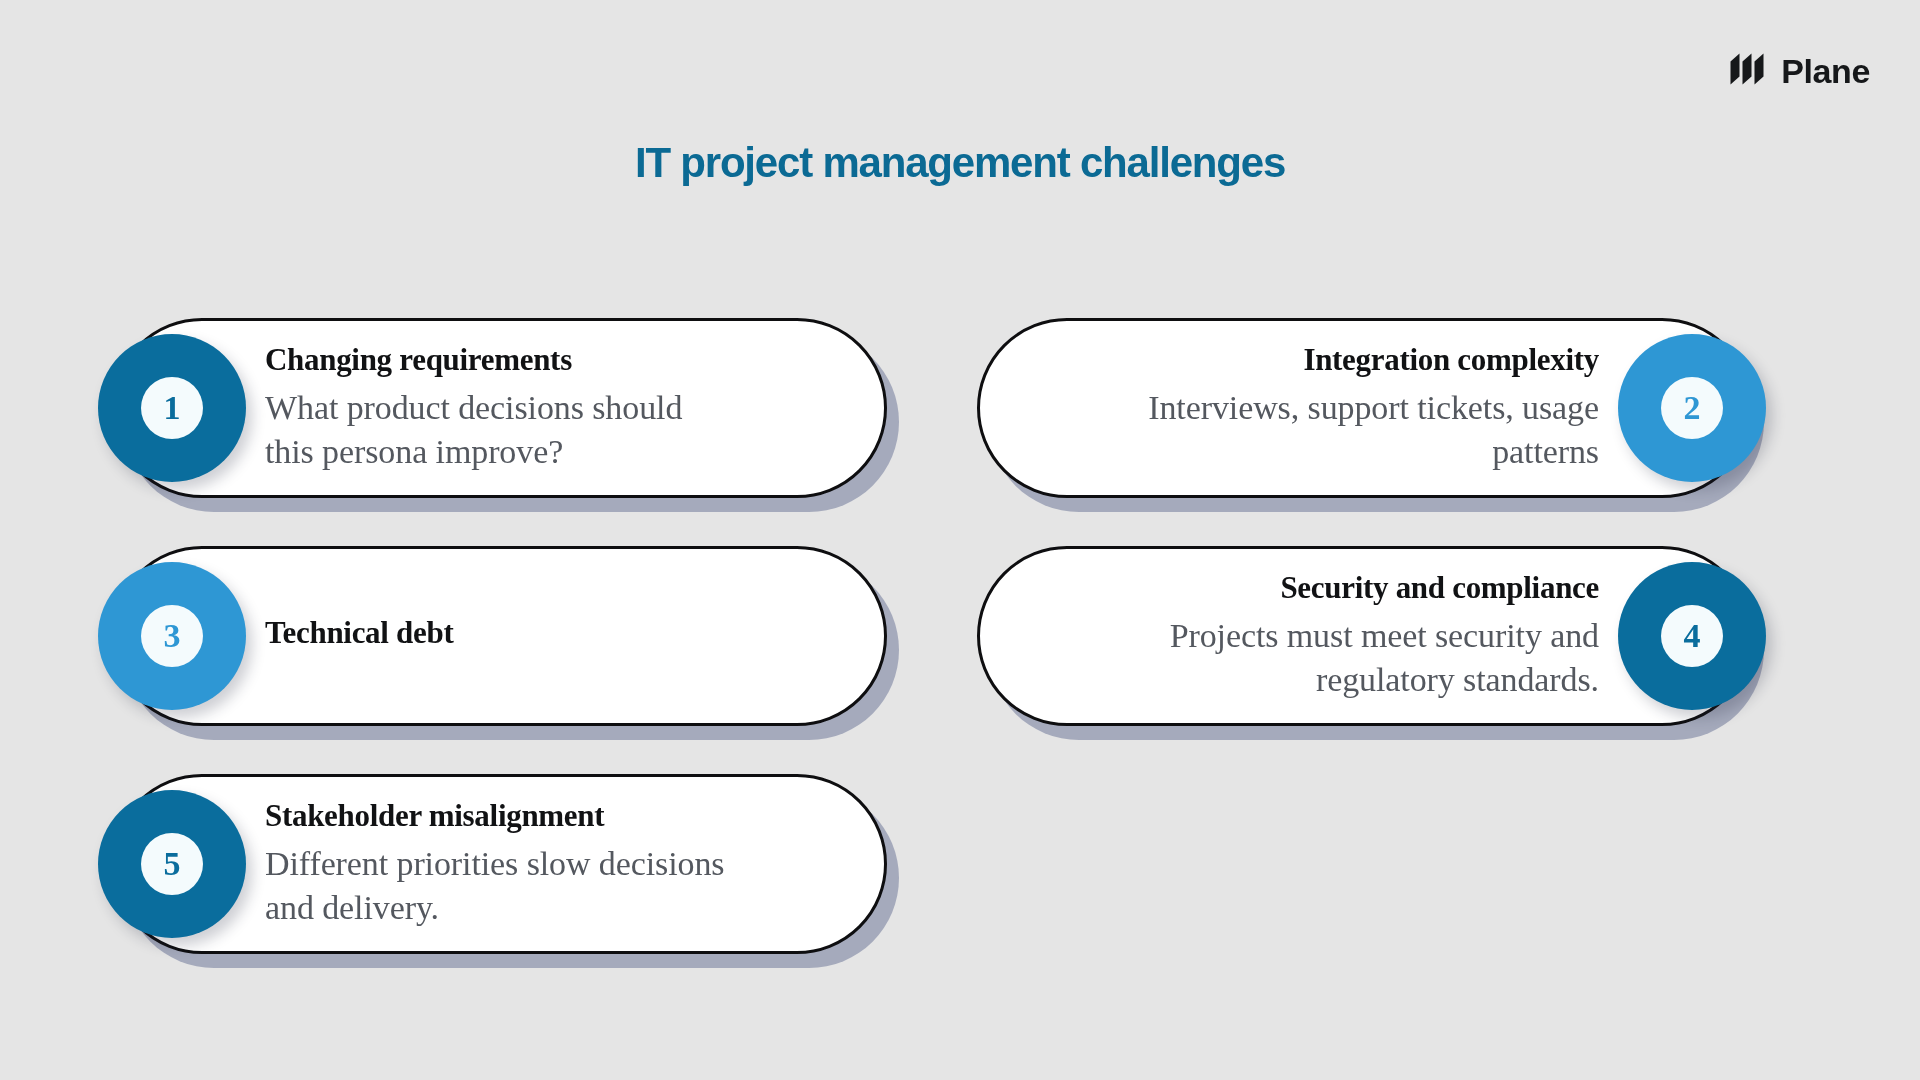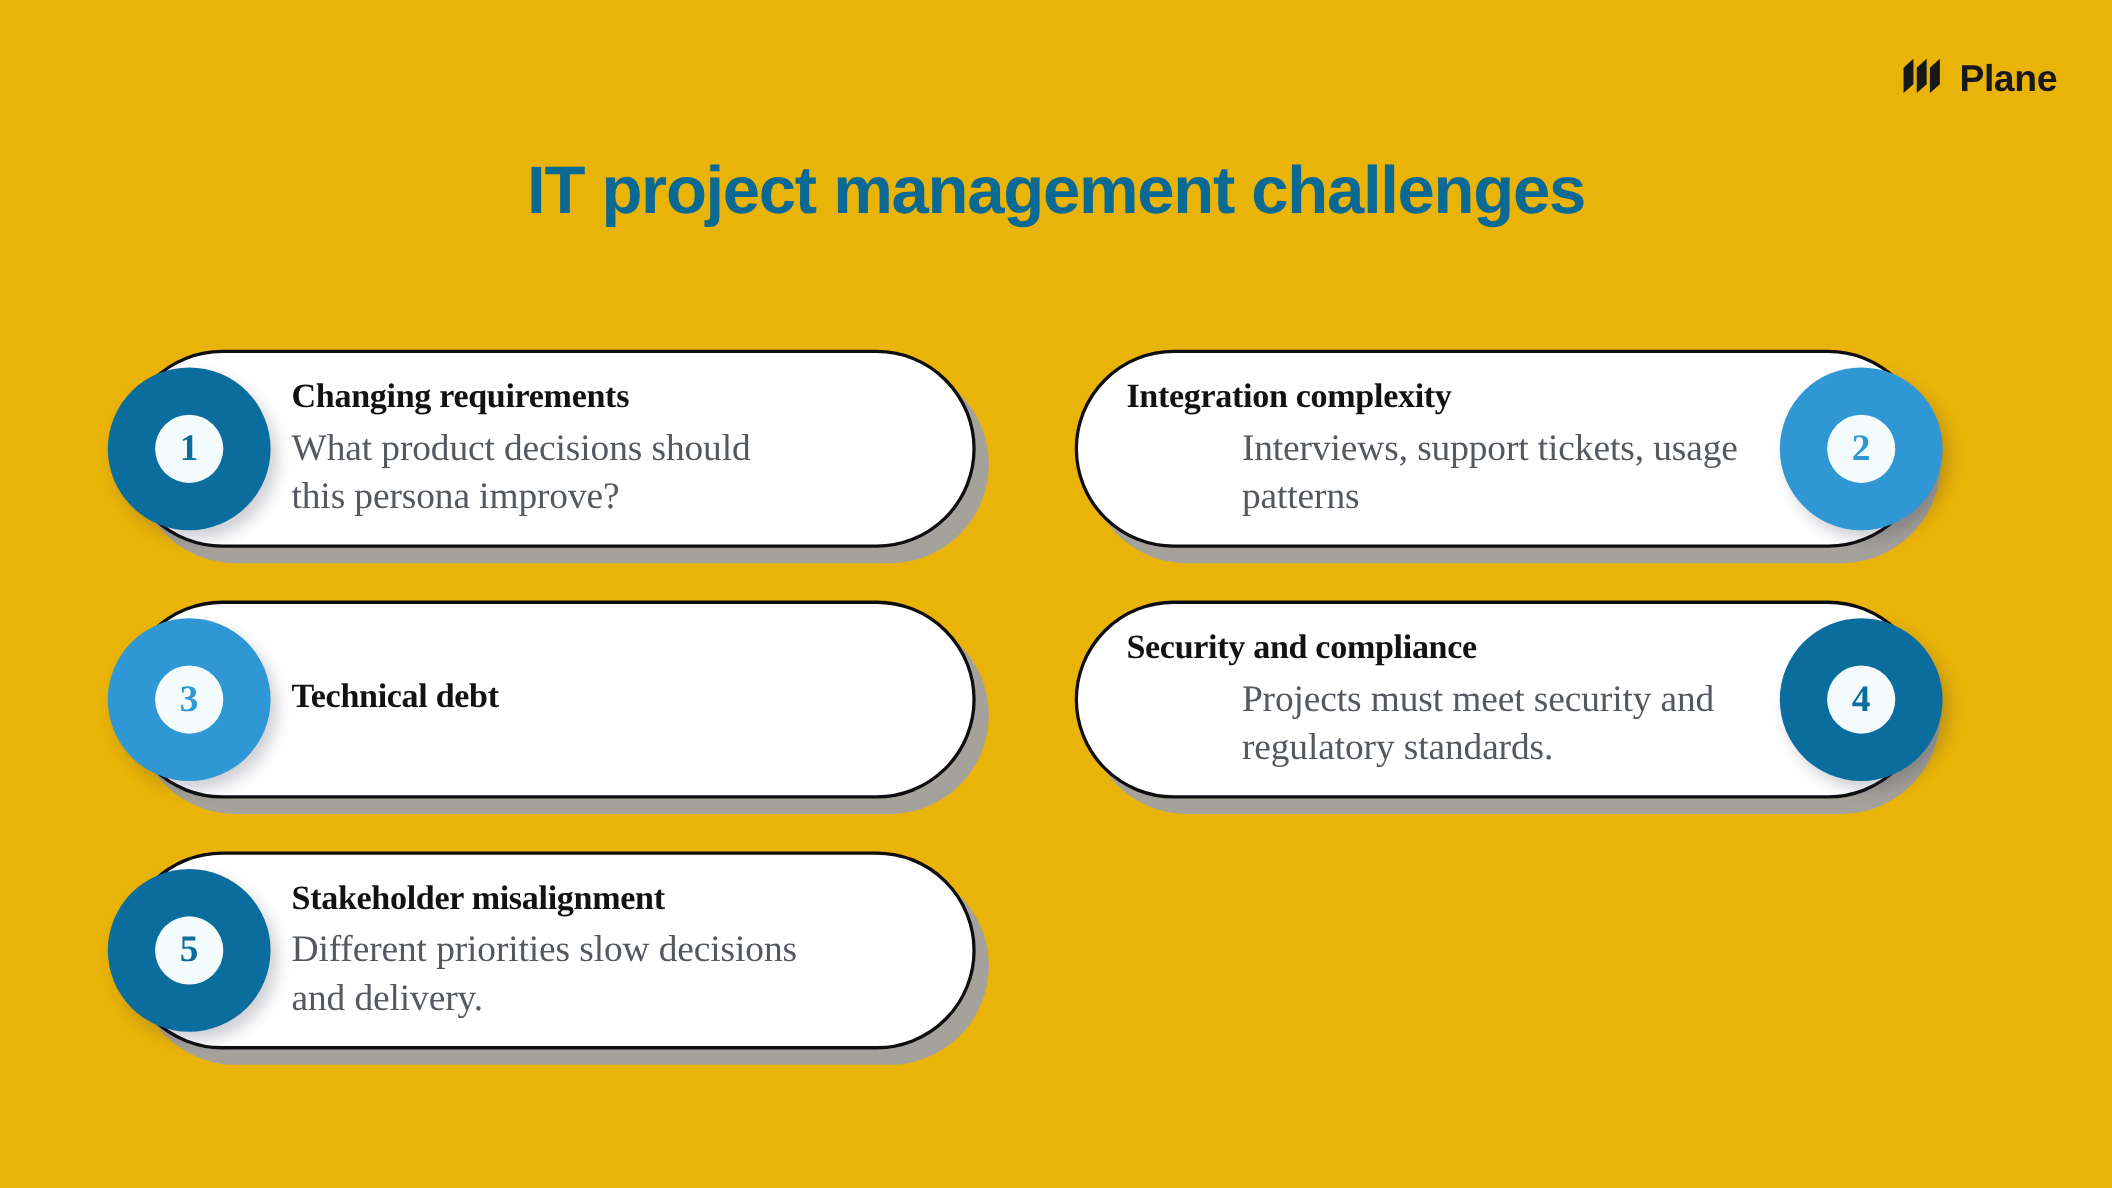--- a/index.html
+++ b/index.html
@@ -6,21 +6,21 @@
   html, body {
     width:1920px; height:1080px;
     background:#f7f8f8;
     font-family:"Liberation Sans", sans-serif;
     overflow:hidden;
   }
 
   .slide {
     position:relative;
     width:1920px; height:1080px;
-    background:#eab308;
+    background:#e5e5e5;
   }
 
   
   .brand {
     position:absolute;
     top:52px; right:50px;
     display:flex; align-items:center; gap:12px;
   }
   .brand-mark { display:block; }
   .brand-name {
@@ -29,21 +29,21 @@
     color:#16181a;
     letter-spacing:-0.4px;
     line-height:1;
   }
 
   
   .deck-title {
     position:absolute;
     top:140px; left:0; right:0;
     text-align:center;
-    font-size:61px;
+    font-size:42px;
     font-weight:600;
     letter-spacing:-1.2px;
     color:#0b6a94;
     line-height:1.1;
   }
 
   
   .grid {
     position:absolute;
     top:318px; left:112px;
@@ -101,21 +101,21 @@
     background:#f4fbfd;
     display:flex; align-items:center; justify-content:center;
     font-size:34px;
     font-weight:600;
     line-height:1;
   }
 
   
   .card-text { width:100%; }
   .card.left  .card-text { text-align:left; }
-  .card.right .card-text { text-align:left; }
+  .card.right .card-text { text-align:right; }
 
   .card-title {
     font-size:31px;
     font-weight:600;
     color:#111214;
     letter-spacing:-0.3px;
     line-height:1.25;
     margin-bottom:6px;
   }
   .card-desc {

